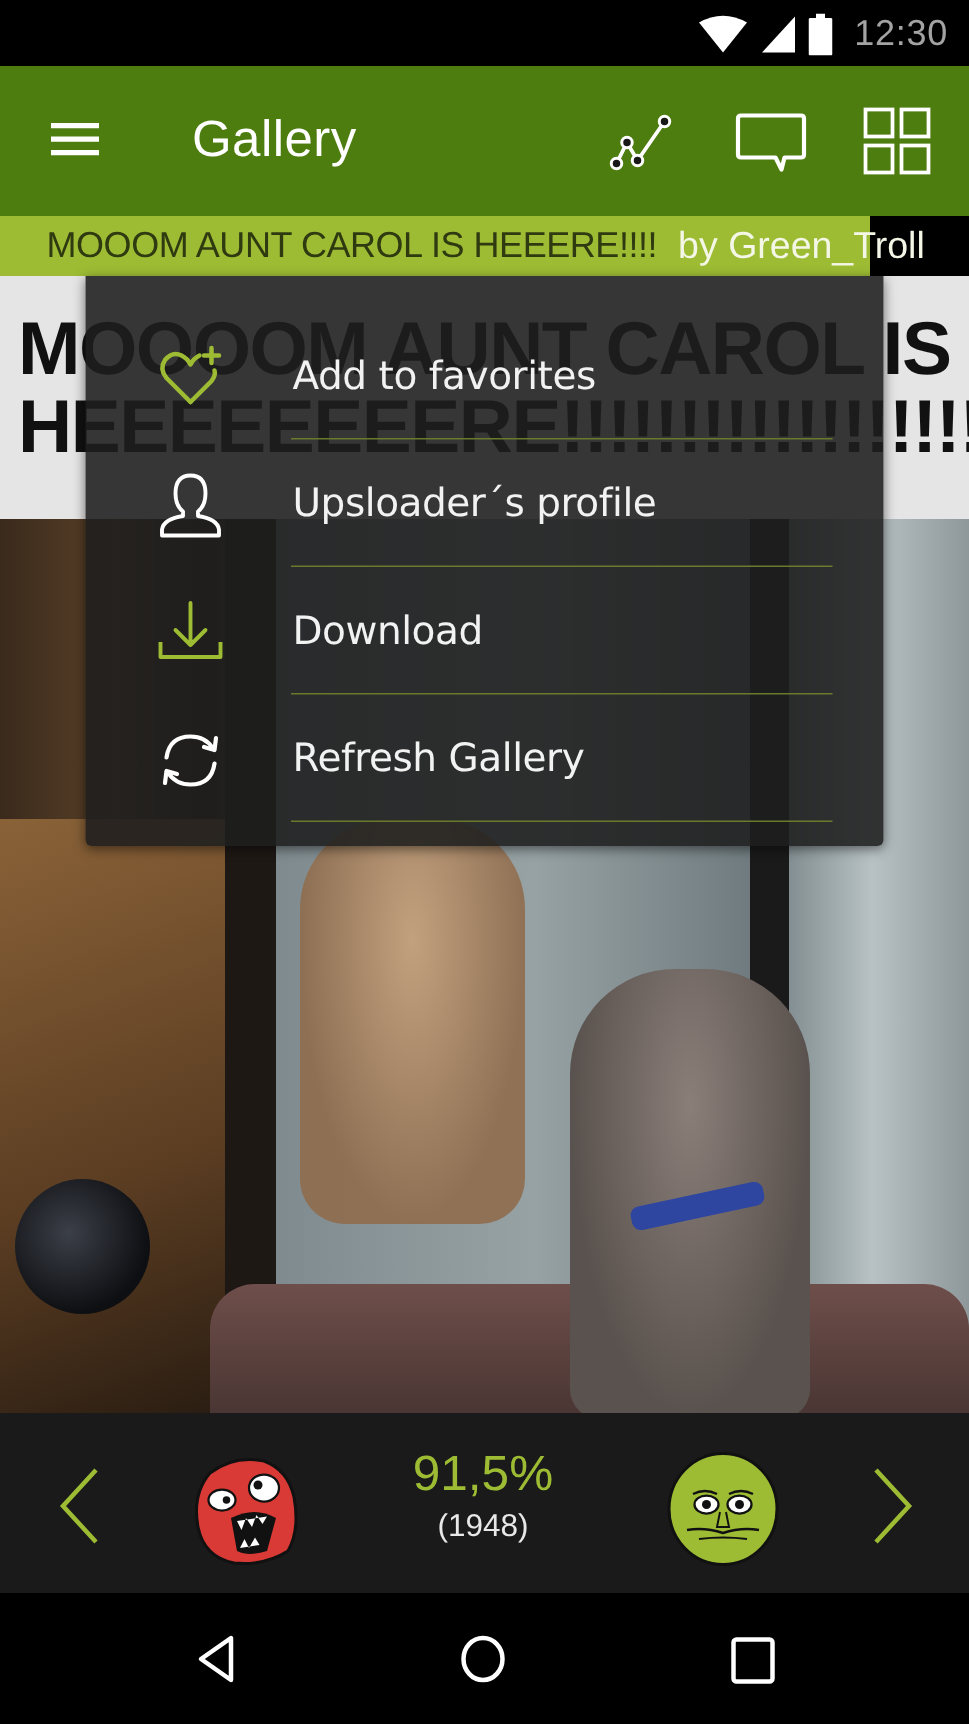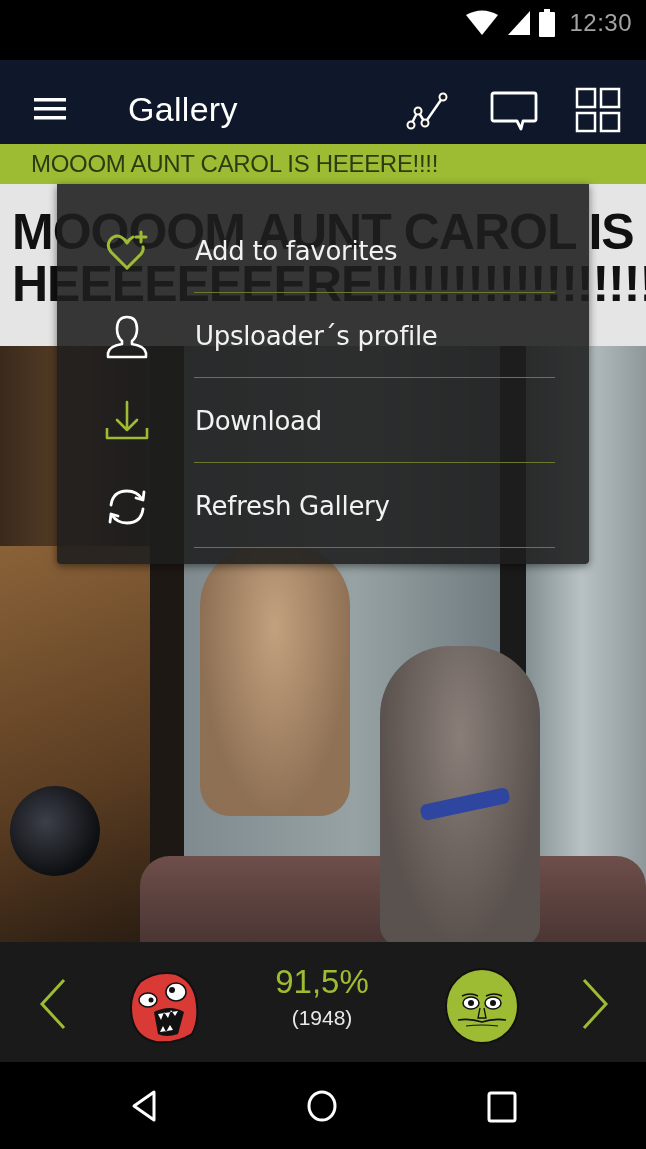--- a/index.html
+++ b/index.html
@@ -5,27 +5,27 @@
   * { box-sizing: border-box; margin: 0; padding: 0; }
   html, body { width: 646px; height: 1149px; background: #000; overflow: hidden; }
   body { position: relative; font-family: "Liberation Sans", "DejaVu Sans", sans-serif; color: #fff; }
 
   
   .statusbar { position: absolute; left: 0; top: 0; width: 646px; height: 44px; background: #000; }
   .statusbar .icons { position: absolute; right: 14px; top: 9px; height: 28px; display: flex; align-items: center; gap: 8px; }
   .statusbar .time { font-size: 24px; color: #a3a3a3; margin-left: 6px; letter-spacing: 0.5px; }
 
   
-  .appbar { position: absolute; left: 0; top: 60px; width: 646px; height: 100px; background: #0f172a; }
+  .appbar { position: absolute; left: 0; top: 44px; width: 646px; height: 100px; background: #4d7c0f; }
   .appbar .menu-btn { position: absolute; left: 30px; top: 32px; width: 40px; height: 36px; cursor: pointer; }
   .appbar .title { position: absolute; left: 128px; top: 30px; font-size: 34px; font-weight: normal; color: #fff; letter-spacing: 0.3px; }
   .appbar .action { position: absolute; top: 24px; width: 52px; height: 52px; cursor: pointer; display: flex; align-items: center; justify-content: center; }
 
   
-  .title-strip { position: absolute; left: 0; top: 144px; width: 646px; height: 40px; background: #9dbc34; display: flex; align-items: center; padding-left: 31px; white-space: nowrap; }
+  .title-strip { position: absolute; left: 0; top: 144px; width: 580px; height: 40px; background: #9dbc34; display: flex; align-items: center; padding-left: 31px; white-space: nowrap; }
   .title-strip .post-title { color: #2f3a10; font-size: 24px; letter-spacing: -0.3px; }
   .title-strip .by { color: #f4f7e6; font-size: 25px; margin-left: 14px; }
 
   
   .content { position: absolute; left: 0; top: 184px; width: 646px; height: 758px; overflow: hidden; }
   .caption { position: absolute; left: 0; top: 0; width: 646px; height: 162px; background: #e5e5e5; color: #111; font-size: 50px; line-height: 52px; padding: 22px 0 0 12px; font-weight: 700; letter-spacing: -1px; white-space: nowrap; overflow: hidden; }
   .photo { position: absolute; left: 0; top: 162px; width: 646px; height: 596px; background: linear-gradient(90deg, #3a2a1c 0%, #5a4128 12%, #2a2018 22%, #7e8a8e 28%, #97a2a4 55%, #6e7a7e 78%, #b8c2c4 90%, #8e989a 100%); }
   .photo .door-frame { position: absolute; left: 150px; top: 0; width: 34px; height: 596px; background: #1e1814; }
   .photo .door-frame2 { position: absolute; left: 500px; top: 0; width: 26px; height: 596px; background: #1a1a1a; }
   .photo .desk { position: absolute; left: 0; top: 200px; width: 150px; height: 396px; background: linear-gradient(160deg, #8a6238, #5b3d22 60%, #2a1d12); }
@@ -102,20 +102,21 @@
       <rect x="4" y="4" width="18" height="18" fill="none" stroke="#fff" stroke-width="2.5"></rect>
       <rect x="28" y="4" width="18" height="18" fill="none" stroke="#fff" stroke-width="2.5"></rect>
       <rect x="4" y="28" width="18" height="18" fill="none" stroke="#fff" stroke-width="2.5"></rect>
       <rect x="28" y="28" width="18" height="18" fill="none" stroke="#fff" stroke-width="2.5"></rect>
     </svg>
   </div>
 </div>
 
 <div class="title-strip">
   <span class="post-title">MOOOM AUNT CAROL IS HEEERE!!!!</span>
+  <span class="by">by Green_Troll</span>
 </div>
 
 <div class="content">
   <div class="caption">
     <div>MOOOOM AUNT CAROL IS</div>
     <div>HEEEEEEEERE!!!!!!!!!!!!!!!!!!!!!!</div>
   </div>
   <div class="photo">
     <div class="desk"></div>
     <div class="door-frame"></div>

